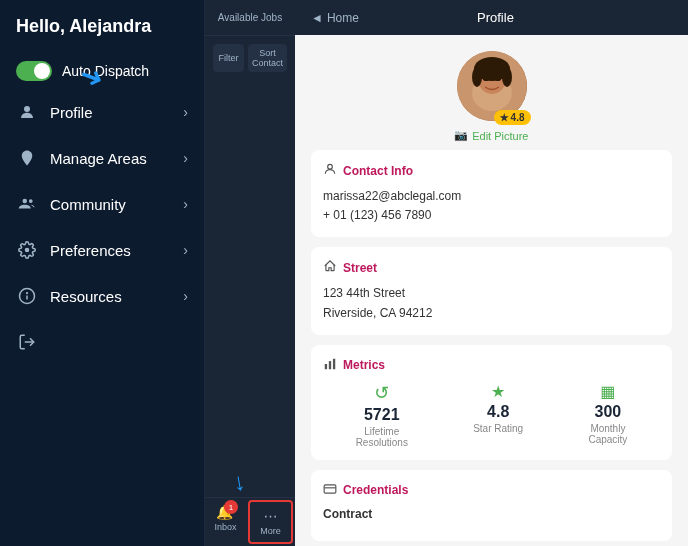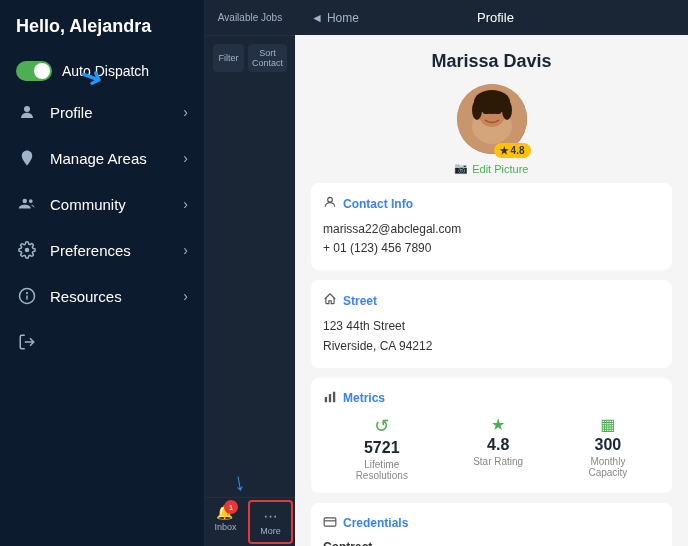--- a/index.html
+++ b/index.html
@@ -297,21 +297,21 @@
     .section {
       background: white;
       border-radius: 8px;
       padding: 12px;
       margin-bottom: 10px;
     }
 
     .section-title {
       font-size: 12px;
       font-weight: 600;
-      color: #3b82f6;
+      color: #be185d;
       margin-bottom: 8px;
       display: flex;
       align-items: center;
       gap: 6px;
     }
 
     .section-title .section-icon {
       color: #666;
       font-size: 13px;
     }
@@ -471,21 +471,20 @@
   <div class="profile-header-nav">
     <div class="back-link">
       <span>◄</span>
       <span>Home</span>
     </div>
     <span class="profile-nav-title">Profile</span>
     <div style="width:40px"></div>
   </div>
 
   <div class="profile-body">
-    <div class="profile-name">Marissa Davis</div>
 
     <div class="avatar-container">
       <div style="position:relative; display:inline-block;">
         <div class="avatar">
 
           <svg width="70" height="70" viewBox="0 0 70 70">
             <circle cx="35" cy="35" r="35" fill="#c8956c"></circle>
             <ellipse cx="35" cy="42" rx="20" ry="18" fill="#d4a47a"></ellipse>
             <ellipse cx="35" cy="28" rx="14" ry="15" fill="#c8845a"></ellipse>
 

